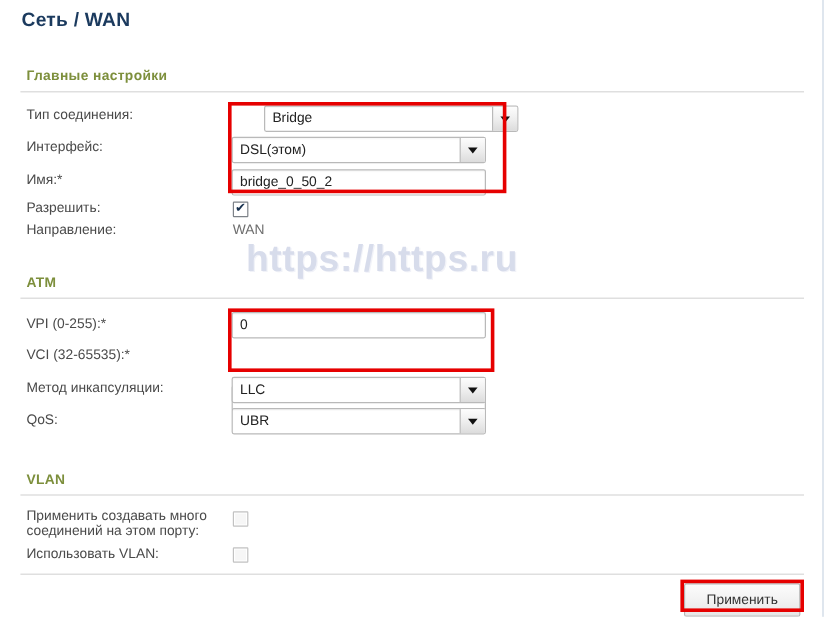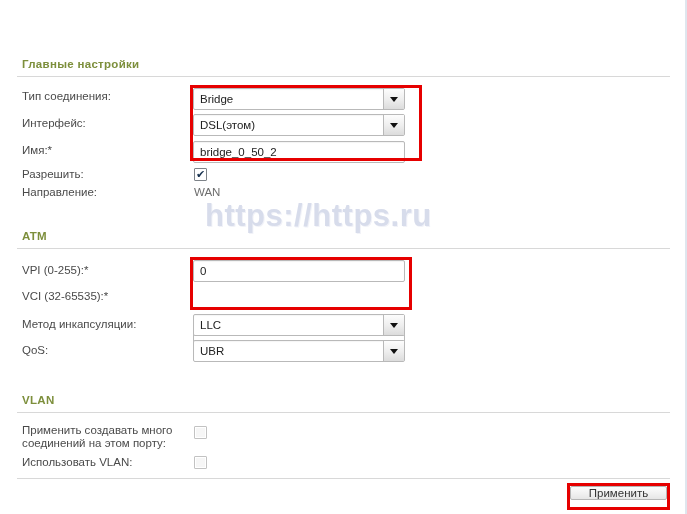--- a/index.html
+++ b/index.html
@@ -176,46 +176,47 @@
     z-index: 4;
     pointer-events: none;
   }
 
   
   .apply-btn {
     position: absolute;
     left: 570px;
     top: 486px;
     width: 97px;
-    height: 14px;
+    height: 28px;
     box-sizing: border-box;
     background: linear-gradient(to bottom, #fcfcfc 0%, #f2f2f2 50%, #e6e6e6 100%);
     border: 1px solid #b5b5b5;
     border-radius: 2px;
     font-size: 11.5px;
     color: #333;
     display: flex;
     align-items: center;
     justify-content: center;
     z-index: 3;
   }
 </style>
 </head>
 <body>
 
 <div class="page">
 
   <div class="watermark">https://https.ru</div>
 
+  <div class="page-title">Сеть / WAN</div>
 
   <div class="section-head" style="top:58px;">Главные настройки</div>
   <div class="divider" style="top:76px;"></div>
 
   <div class="lbl" style="top:90px;">Тип соединения:</div>
-  <div class="ctl sel" style="top:88px;">
+  <div class="ctl sel" style="top:88px;margin-left:27px;">
     <div class="sel-val">Bridge</div>
     <div class="sel-btn">
         <i class="arrow"></i>
       </div>
   </div>
 
   <div class="lbl" style="top:117px;">Интерфейс:</div>
   <div class="ctl sel" style="top:114px;">
     <div class="sel-val">DSL(этом)</div>
     <div class="sel-btn">

